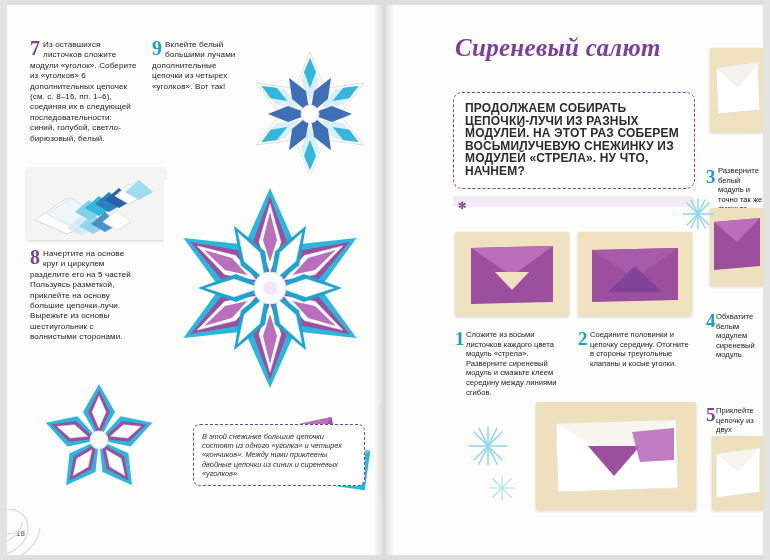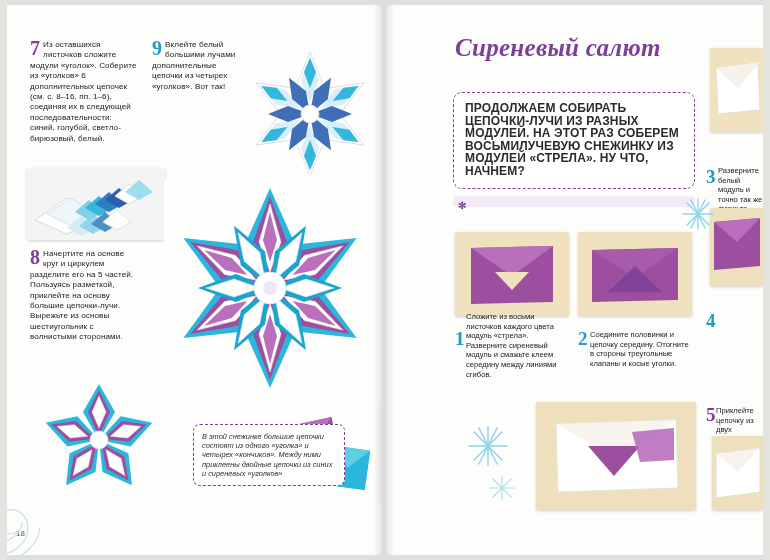--- a/index.html
+++ b/index.html
@@ -67,21 +67,21 @@
     background:#f3eaf6;border-radius:4px;
     padding:5px 8px 6px 18px;box-sizing:border-box;
     font-size:7.6px;line-height:9.4px;color:#2b2b2b;font-weight:bold;
   }
   .materials .star{
     position:absolute;left:5px;top:5px;width:10px;height:10px;color:#7d3f98;font-size:10px;line-height:10px;
   }
 
   
   .caption-box{
-    position:absolute;left:193px;top:424px;width:152px;
+    position:absolute;left:193px;top:424px;width:172px;
     border:1.4px dashed #7d3f98;border-radius:7px;
     background:#fff;
     padding:7px 8px;box-sizing:border-box;
     font-style:italic;font-size:7.4px;line-height:9.2px;color:#2b2b2b;
   }
 
   
   .folio{
     position:absolute;left:16px;bottom:22px;
     font-size:8px;color:#555;
@@ -276,20 +276,21 @@
 
   <div class="photo paper-bg shadow" style="left:710px;top:208px;width:54px;height:78px;border-radius:2px;">
     <svg width="54" height="78" viewBox="0 0 54 78">
       <rect width="54" height="78" fill="#efe0bd"></rect>
       <polygon points="4,14 50,10 50,58 4,62" fill="#9b4f9e"></polygon>
       <polygon points="4,14 27,34 50,10" fill="#b96fbc"></polygon>
     </svg>
   </div>
 
   <div class="stepnum" style="left:706px;top:310px;">4</div>
+  <div class="steptxt" style="left:716px;top:312px;width:50px;">Обхватите белым модулем сиреневый модуль.</div>
 
   <div class="stepnum p" style="left:706px;top:404px;">5</div>
   <div class="steptxt" style="left:716px;top:406px;width:50px;">Приклейте цепочку из двух модулей. Приклейте...</div>
 
   <div class="photo paper-bg shadow" style="left:712px;top:436px;width:52px;height:74px;border-radius:2px;">
     <svg width="52" height="74" viewBox="0 0 52 74">
       <rect width="52" height="74" fill="#efe0bd"></rect>
       <polygon points="4,18 48,12 48,56 4,62" fill="#ffffff" stroke="#e5e1d3"></polygon>
       <polygon points="4,18 26,36 48,12" fill="#f6f4ec"></polygon>
     </svg>
@@ -307,21 +308,21 @@
   <div class="photo paper-bg shadow" style="left:578px;top:232px;width:114px;height:84px;border-radius:2px;">
     <svg width="114" height="84" viewBox="0 0 114 84">
       <rect width="114" height="84" fill="#f0e2bf"></rect>
       <polygon points="14,18 100,16 100,68 14,70" fill="#9b4f9e"></polygon>
       <polygon points="14,18 57,46 100,16" fill="#a85bab"></polygon>
       <polygon points="30,60 57,34 84,60" fill="#7d3f98" opacity=".85"></polygon>
     </svg>
   </div>
 
   <div class="stepnum" style="left:455px;top:328px;">1</div>
-  <div class="steptxt" style="left:466px;top:312px;width:98px;">Сложите из восьми листочков каждого цвета модуль «стрела». Разверните сиреневый модуль и смажьте клеем середину между линиями сгибов.</div>
+  <div class="steptxt" style="left:466px;top:330px;width:98px;">Сложите из восьми листочков каждого цвета модуль «стрела». Разверните сиреневый модуль и смажьте клеем середину между линиями сгибов.</div>
 
   <div class="stepnum" style="left:578px;top:328px;">2</div>
   <div class="steptxt" style="left:590px;top:330px;width:100px;">Соедините половинки и цепочку середину. Отогните в стороны треугольные клапаны и косые уголки.</div>
 
   <div class="photo paper-bg shadow" style="left:536px;top:402px;width:160px;height:108px;border-radius:2px;">
     <svg width="160" height="108" viewBox="0 0 160 108">
       <rect width="160" height="108" fill="#efe0bd"></rect>
       <polygon points="20,22 140,18 142,86 22,90" fill="#ffffff" stroke="#e8e4d6"></polygon>
       <polygon points="20,22 80,56 140,18" fill="#f7f5ed"></polygon>
       <polygon points="52,44 104,44 78,74" fill="#9b4f9e"></polygon>

